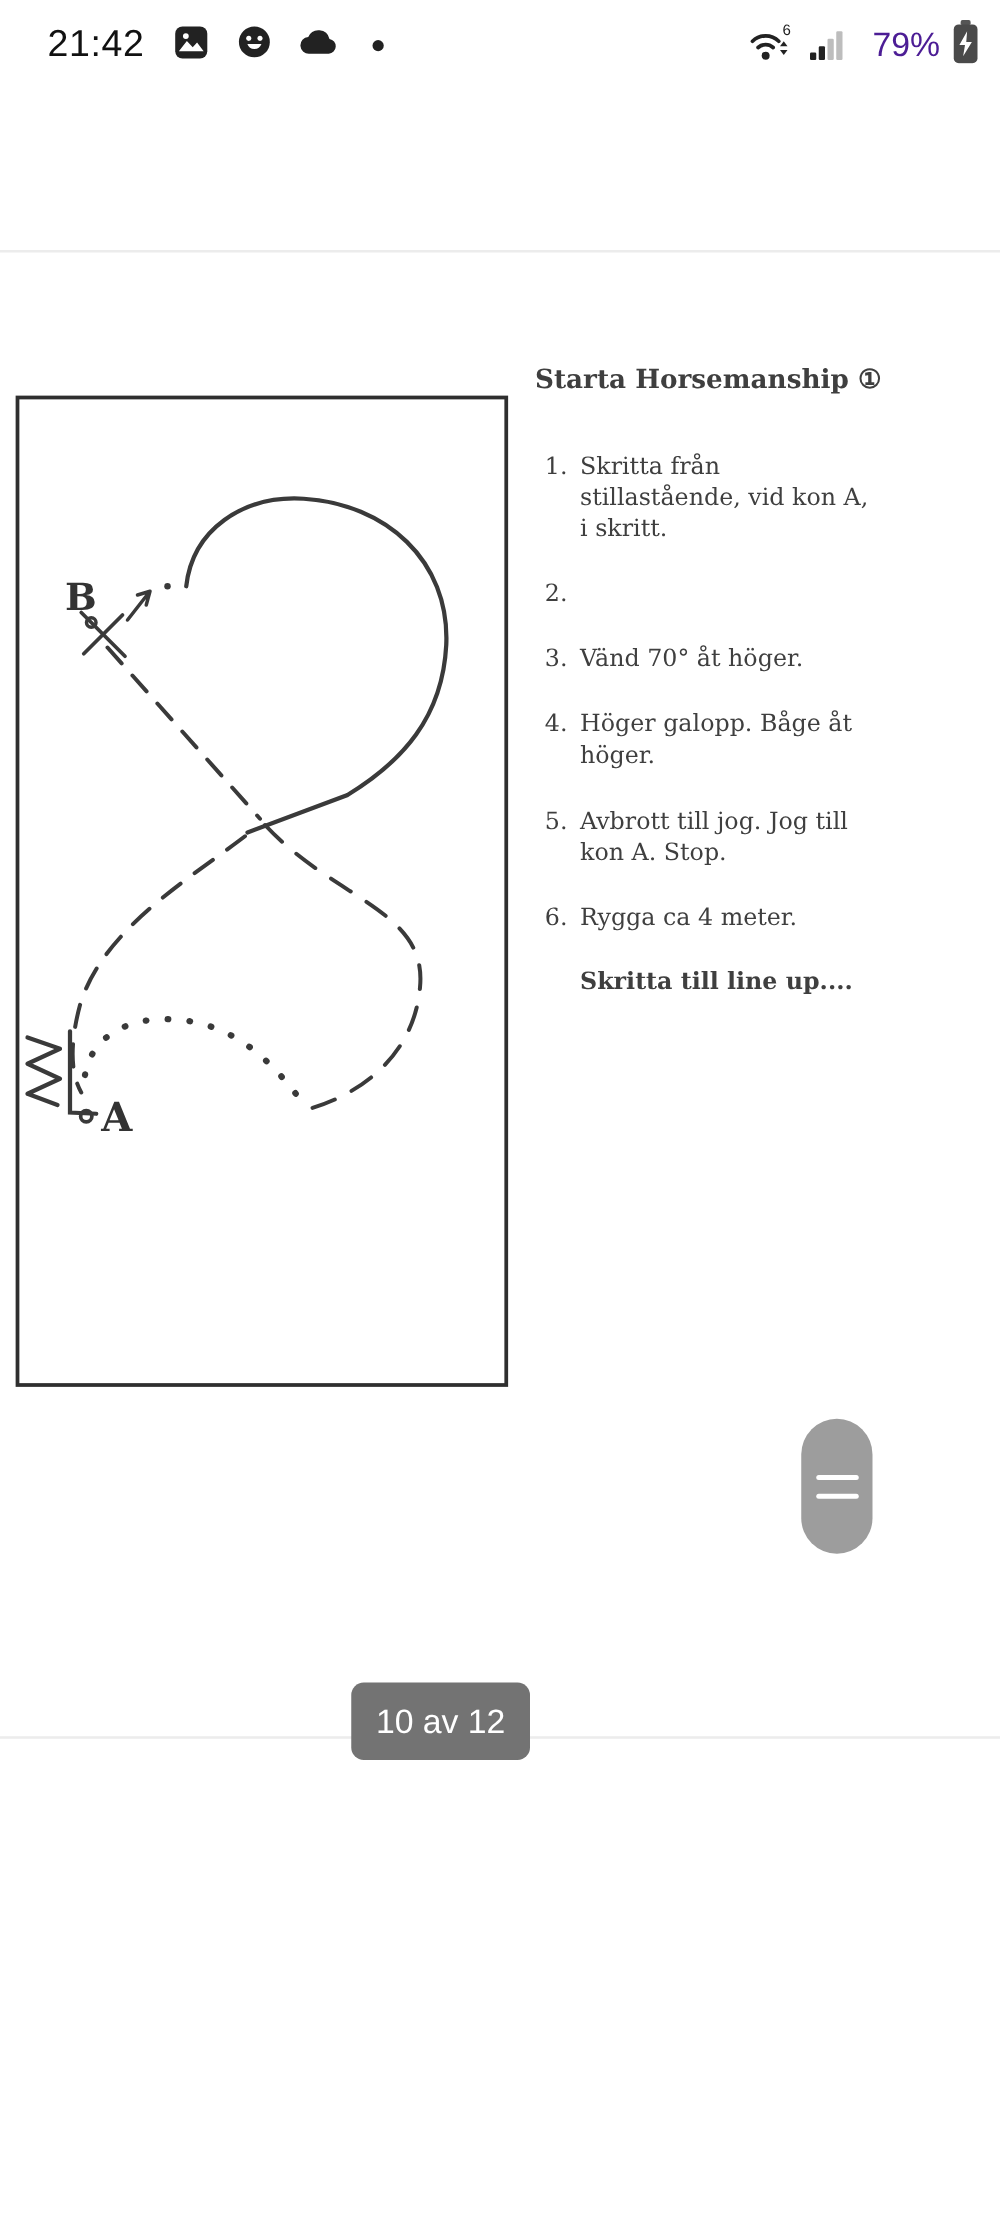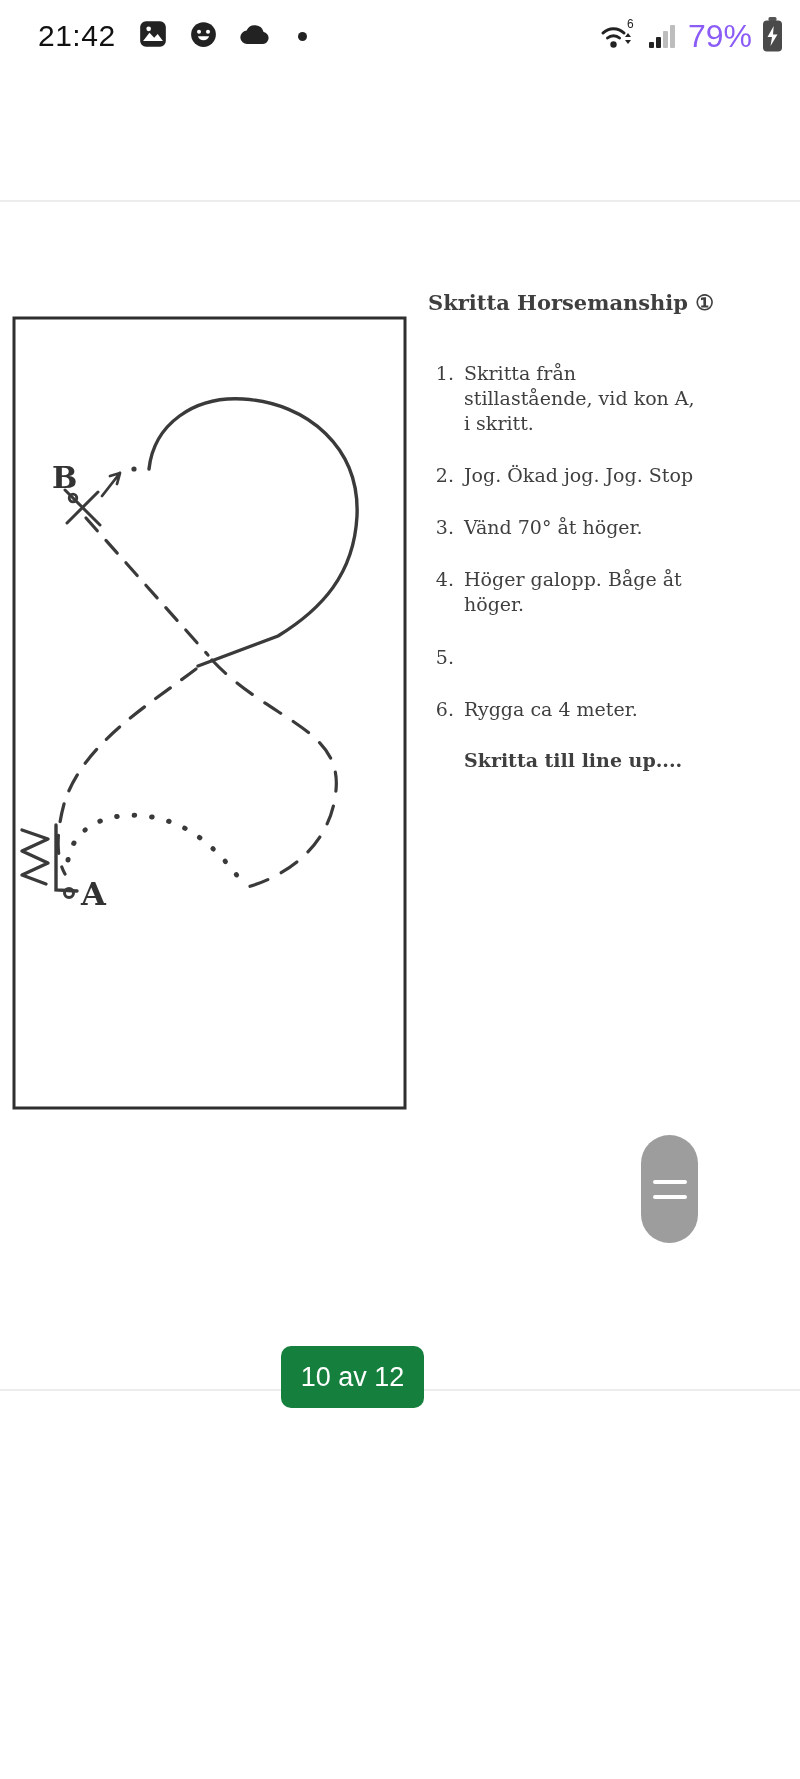--- a/index.html
+++ b/index.html
@@ -11,21 +11,21 @@
 
   
   .status-bar {
     position:absolute; top:0; left:0; right:0; height:66px;
     display:flex; align-items:center; justify-content:space-between;
     padding:6px 16px 0 38px;
   }
   .sb-left { display:flex; align-items:center; gap:23px; }
   .sb-time { font-size:30px; color:#111; letter-spacing:0.5px; }
   .sb-right { display:flex; align-items:center; gap:9px; }
-  .sb-batt-text { font-size:32px; color:#8b5cf6; }
+  .sb-batt-text { font-size:27px; color:#4c1d95;margin-left:11px; }
   .notif-dot { width:9px; height:9px; border-radius:50%; background:#222; margin-left:4px; }
 
   
   .sep { position:absolute; left:0; right:0; height:2px; background:#ececec; }
   .sep-top { top:200px; }
   .sep-bottom { top:1389px; }
 
   
   .diagram-wrap { position:absolute; left:10px; top:312px; width:400px; height:802px; }
   .diagram-wrap svg { display:block; }
@@ -44,21 +44,21 @@
   .scroll-handle {
     position:absolute; left:641px; top:1135px; width:57px; height:108px;
     background:#9d9d9d; border-radius:29px;
     display:flex; flex-direction:column; align-items:center; justify-content:center; gap:11px;
     cursor:grab;
   }
   .scroll-handle .bar { width:34px; height:4px; background:#ffffff; border-radius:2px; }
 
   .page-indicator {
     position:absolute; left:281px; top:1346px; width:143px; height:62px;
-    background:#15803d; border-radius:10px; color:#ffffff; font-size:27px;
+    background:#737373; border-radius:10px; color:#ffffff; font-size:27px;
     display:flex; align-items:center; justify-content:center; z-index:5;
   }
 
   
   .nav-bar { position:absolute; left:0; right:0; bottom:0; height:95px; }
 </style>
 </head>
 <body>
 
 <div class="screen">
@@ -151,40 +151,40 @@
 
       <text x="42" y="176" font-size="30" font-weight="bold" fill="#333" font-family="DejaVu Serif, serif">B</text>
       <circle cx="63" cy="186" r="3.8" fill="none" stroke="#3a3a3a" stroke-width="2.8"></circle>
       <path d="M 55 178 L 90 213 M 88 180 L 57 211" fill="none" stroke="#3a3a3a" stroke-width="3" stroke-linecap="round"></path>
       <path d="M 92 184 L 110 161 M 110 161 L 100 164 M 110 161 L 107 172" fill="none" stroke="#3a3a3a" stroke-width="2.8" stroke-linecap="round"></path>
       <circle cx="124" cy="157" r="2.6" fill="#3a3a3a"></circle>
     </svg>
   </div>
 
   <section class="instructions">
-    <h1 class="doc-title">Skritta Horsemanship ①</h1>
+    <h1 class="doc-title">Starta Horsemanship ①</h1>
     <ol class="steps">
       <li class="step">
         <span class="num">1.</span>
         <span class="txt">Skritta från stillastående, vid kon A, i skritt.</span>
       </li>
       <li class="step">
         <span class="num">2.</span>
-        <span class="txt">Jog. Ökad jog. Jog. Stop</span>
       </li>
       <li class="step">
         <span class="num">3.</span>
         <span class="txt">Vänd 70° åt höger.</span>
       </li>
       <li class="step">
         <span class="num">4.</span>
         <span class="txt">Höger galopp. Båge åt höger.</span>
       </li>
       <li class="step">
         <span class="num">5.</span>
+        <span class="txt">Avbrott till jog. Jog till kon A. Stop.</span>
       </li>
       <li class="step">
         <span class="num">6.</span>
         <span class="txt">Rygga ca 4 meter.</span>
       </li>
     </ol>
     <p class="closing-note">Skritta till line up....</p>
   </section>
 
   <div class="scroll-handle">

